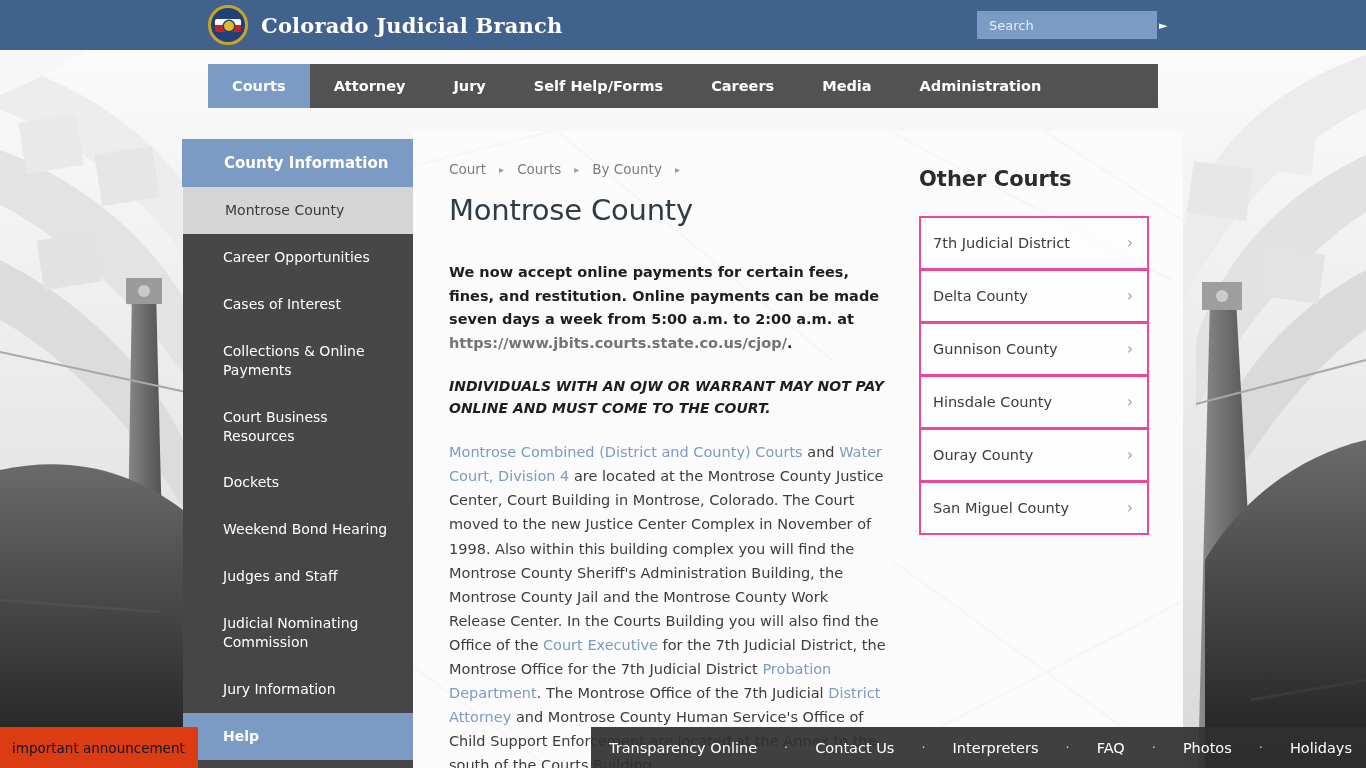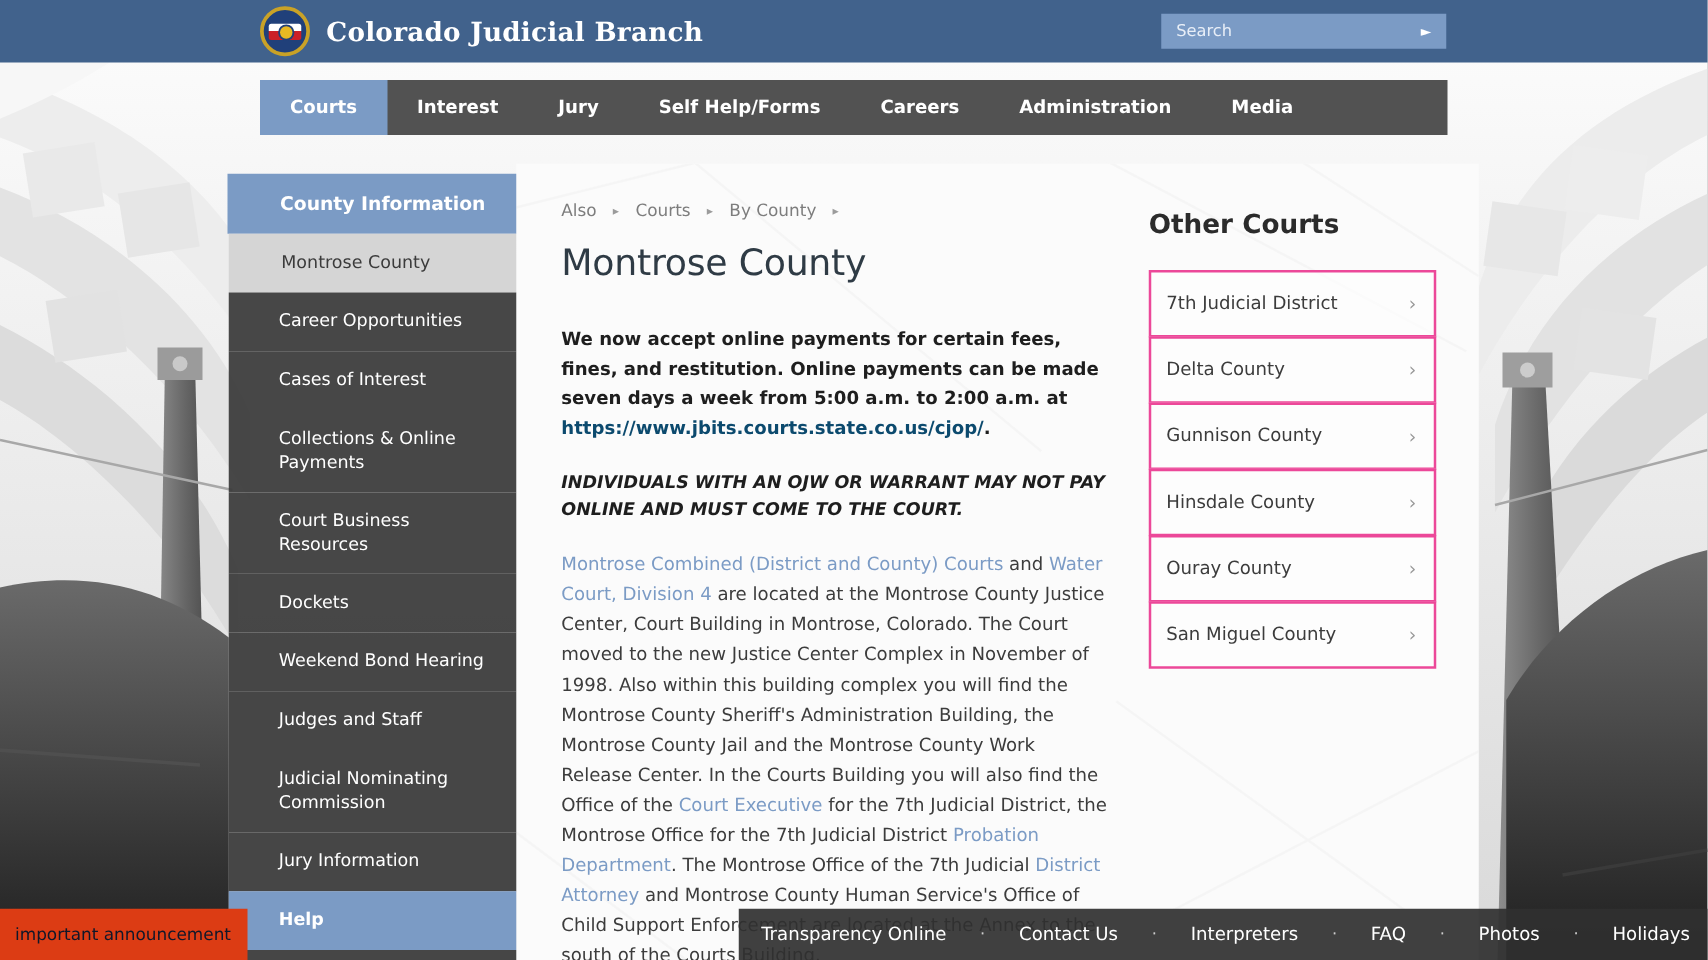--- a/index.html
+++ b/index.html
@@ -63,21 +63,21 @@
     color: #ffffff;
     font-size: 21px;
     font-weight: bold;
     font-family: "DejaVu Serif", serif;
     letter-spacing: .2px;
     white-space: nowrap;
   }
   .search-box {
     position: absolute;
     right: 209px; top: 11px;
-    width: 228px; height: 28px;
+    width: 180px; height: 28px;
     background: #7b9bc5;
     display: flex; align-items: center;
     padding: 0 8px 0 12px;
   }
   .search-input {
     flex: 1; border: none; background: transparent;
     color: #ffffff; font-size: 13px;
     font-family: "DejaVu Sans", sans-serif;
     outline: none;
   }
@@ -194,21 +194,21 @@
 
   .body-col { width: 440px; }
 
   .lede {
     font-size: 14.5px;
     font-weight: bold;
     color: #1e1e1e;
     line-height: 1.63;
     margin-bottom: 19px;
   }
-  .lede a { color: #0c4a6e; text-decoration: none; }
+  .lede a { color: #737373; text-decoration: none; }
 
   .warn {
     font-size: 14px;
     font-weight: bold;
     font-style: italic;
     color: #1e1e1e;
     line-height: 1.6;
     margin-bottom: 21px;
   }
 
@@ -345,26 +345,26 @@
     <div class="brand-title">Colorado Judicial Branch</div>
   </div>
   <div class="search-box">
     <input class="search-input" type="text" placeholder="Search" style="">
     <span class="search-arrow">►</span>
   </div>
 </div>
 
 <div class="main-nav">
   <div class="nav-item active">Courts</div>
-  <div class="nav-item">Interest</div>
+  <div class="nav-item">Attorney</div>
   <div class="nav-item">Jury</div>
   <div class="nav-item">Self Help/Forms</div>
   <div class="nav-item">Careers</div>
+  <div class="nav-item">Media</div>
   <div class="nav-item">Administration</div>
-  <div class="nav-item">Media</div>
 </div>
 
 <div class="content-wrap">
 
   <div class="sidebar">
     <div class="side-item header-item">County Information</div>
     <div class="side-item sub-item">Montrose County</div>
     <div class="side-item">Career Opportunities</div>
     <div class="side-item">Cases of Interest</div>
     <div class="side-item">Collections &amp; Online Payments</div>
@@ -388,21 +388,21 @@
           <path d="M600,-20 L770,90"></path>
         <path d="M-20,520 L220,700"></path>
           <path d="M480,430 L770,640"></path>
         <path d="M520,600 L770,470"></path>
       </g>
     </svg>
 
     <div class="panel-inner">
 
       <div class="breadcrumb">
-        <span class="bc-link">Also</span>
+        <span class="bc-link">Court</span>
         <span class="bc-sep">▸</span>
         <span class="bc-link">Courts</span>
         <span class="bc-sep">▸</span>
         <span class="bc-link">By County</span>
         <span class="bc-sep">▸</span>
       </div>
 
       <h1 class="page-title">Montrose County</h1>
 
       <div class="body-col">

